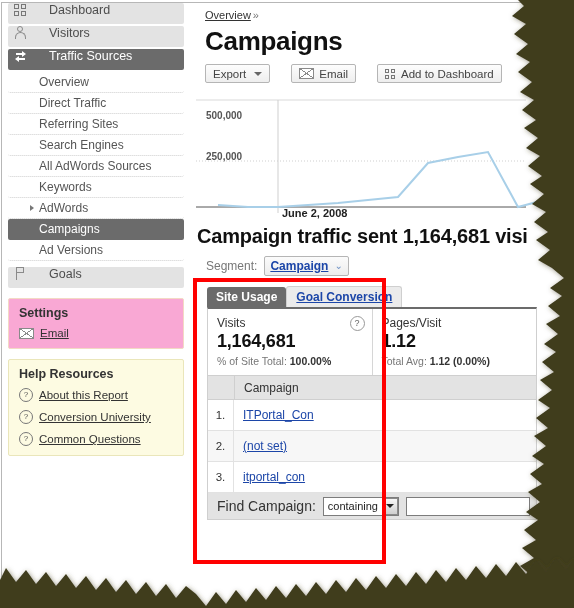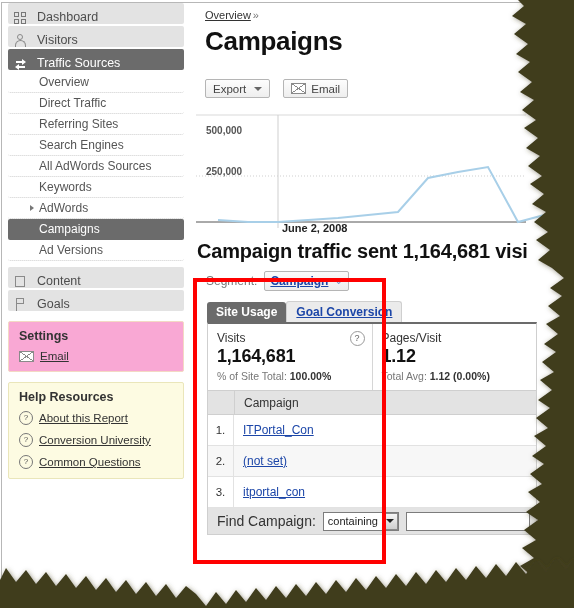--- a/index.html
+++ b/index.html
@@ -15,21 +15,21 @@
   
   .frame{
     position:absolute;left:1px;top:2px;width:562px;height:575px;
     background:#fff;border:1px solid #b7b7b7;border-right:none;border-bottom:none;
     box-sizing:border-box;
   }
 
   
   .sidebar{position:absolute;left:2px;top:3px;width:188px;height:572px;background:#fff;}
   .nav-main{
-    display:flex;align-items:flex-end;gap:10px;
+    display:flex;align-items:flex-start;gap:22px;
     height:21px;margin:0 6px 2px 6px;padding:0 6px;
     background:#e3e3e3;border-radius:2px;color:#4d4d4d;font-size:12.5px;
   }
   .nav-main.active{background:#6b6b6b;color:#fff;}
   .nav-main .ico{width:13px;height:13px;display:inline-block;position:relative;flex:0 0 auto;}
 
   
   .ico-dash i{position:absolute;width:5px;height:5px;border:1px solid #777;box-sizing:border-box;}
   .ico-dash i:nth-child(1){left:0;top:1px}
   .ico-dash i:nth-child(2){left:7px;top:1px}
@@ -73,21 +73,21 @@
     background:linear-gradient(to bottom right,transparent 46%,#8a8a8a 46%,#8a8a8a 52%,transparent 52%),
                linear-gradient(to bottom left,transparent 46%,#8a8a8a 46%,#8a8a8a 52%,transparent 52%);}
 
   
   .main{position:absolute;left:196px;top:3px;width:366px;height:572px;overflow:hidden;}
   .breadcrumb{font-size:11px;padding:6px 0 0 9px;color:#333;}
   .breadcrumb a{color:#333;text-decoration:underline}
   .breadcrumb span{color:#777;margin-left:2px}
   h1.title{margin:5px 0 0 9px;font-size:26px;font-weight:bold;color:#111;letter-spacing:-0.3px;}
 
-  .toolbar{display:flex;gap:13px;margin:22px 0 0 9px;}
+  .toolbar{display:flex;gap:21px;margin:7px 0 0 9px;}
   .btn{display:flex;align-items:center;gap:5px;height:17px;padding:0 7px;
     background:linear-gradient(to bottom,#fdfdfd,#eeeeee);
     border:1px solid #b5b5b5;border-radius:2px;font-size:11.5px;color:#444;}
   .btn .tri{width:0;height:0;border-top:4px solid #666;border-left:4px solid transparent;border-right:4px solid transparent;margin-left:3px}
   .btn .mini-dash{position:relative;width:11px;height:11px;display:inline-block}
   .btn .mini-dash i{position:absolute;width:4px;height:4px;border:1px solid #777;box-sizing:border-box}
   .btn .mini-dash i:nth-child(1){left:0;top:1px}
   .btn .mini-dash i:nth-child(2){left:6px;top:1px}
   .btn .mini-dash i:nth-child(3){left:0;top:7px}
   .btn .mini-dash i:nth-child(4){left:6px;top:7px}
@@ -215,26 +215,20 @@
         <span>Campaigns</span>
       </div>
       <div class="subitem">
         <span>Ad Versions</span>
       </div>
     </div>
 
     <div style="height:6px"></div>
 
     <div class="nav-main">
-      <span class="ico ico-square">
-          <i></i>
-        </span>
-      <span>Content</span>
-    </div>
-    <div class="nav-main">
       <span class="ico ico-flag">
           <i></i>
           <s></s>
         </span>
       <span>Goals</span>
     </div>
 
     <div class="panel settings">
       <h4>Settings</h4>
       <div class="row">
@@ -269,20 +263,29 @@
     <h1 class="title">Campaigns</h1>
 
     <div class="toolbar">
       <div class="btn">
         <span>Export</span>
         <span class="tri"></span>
       </div>
       <div class="btn">
         <span class="env"></span>
         <span>Email</span>
+      </div>
+      <div class="btn">
+        <span class="mini-dash">
+            <i></i>
+            <i></i>
+            <i></i>
+            <i></i>
+          </span>
+        <span>Add to Dashboard</span>
       </div>
     </div>
 
     <div class="chart-wrap">
       <svg class="chart-svg" width="366" height="122" viewBox="0 0 366 122">
         <line x1="0" y1="5" x2="330" y2="5" stroke="#d9d9d9" stroke-width="1"></line>
         <line x1="0" y1="66" x2="330" y2="66" stroke="#cfcfcf" stroke-width="1" stroke-dasharray="1,2"></line>
         <line x1="0" y1="112" x2="330" y2="112" stroke="#555" stroke-width="1"></line>
         <line x1="82" y1="5" x2="82" y2="118" stroke="#cfcfcf" stroke-width="1"></line>
         <polyline fill="none" stroke="#a8cfe8" stroke-width="2" points="22,110 52,112 82,112 112,110 142,108 172,105 202,102 232,68 262,62 292,57 322,112 352,104"></polyline>

